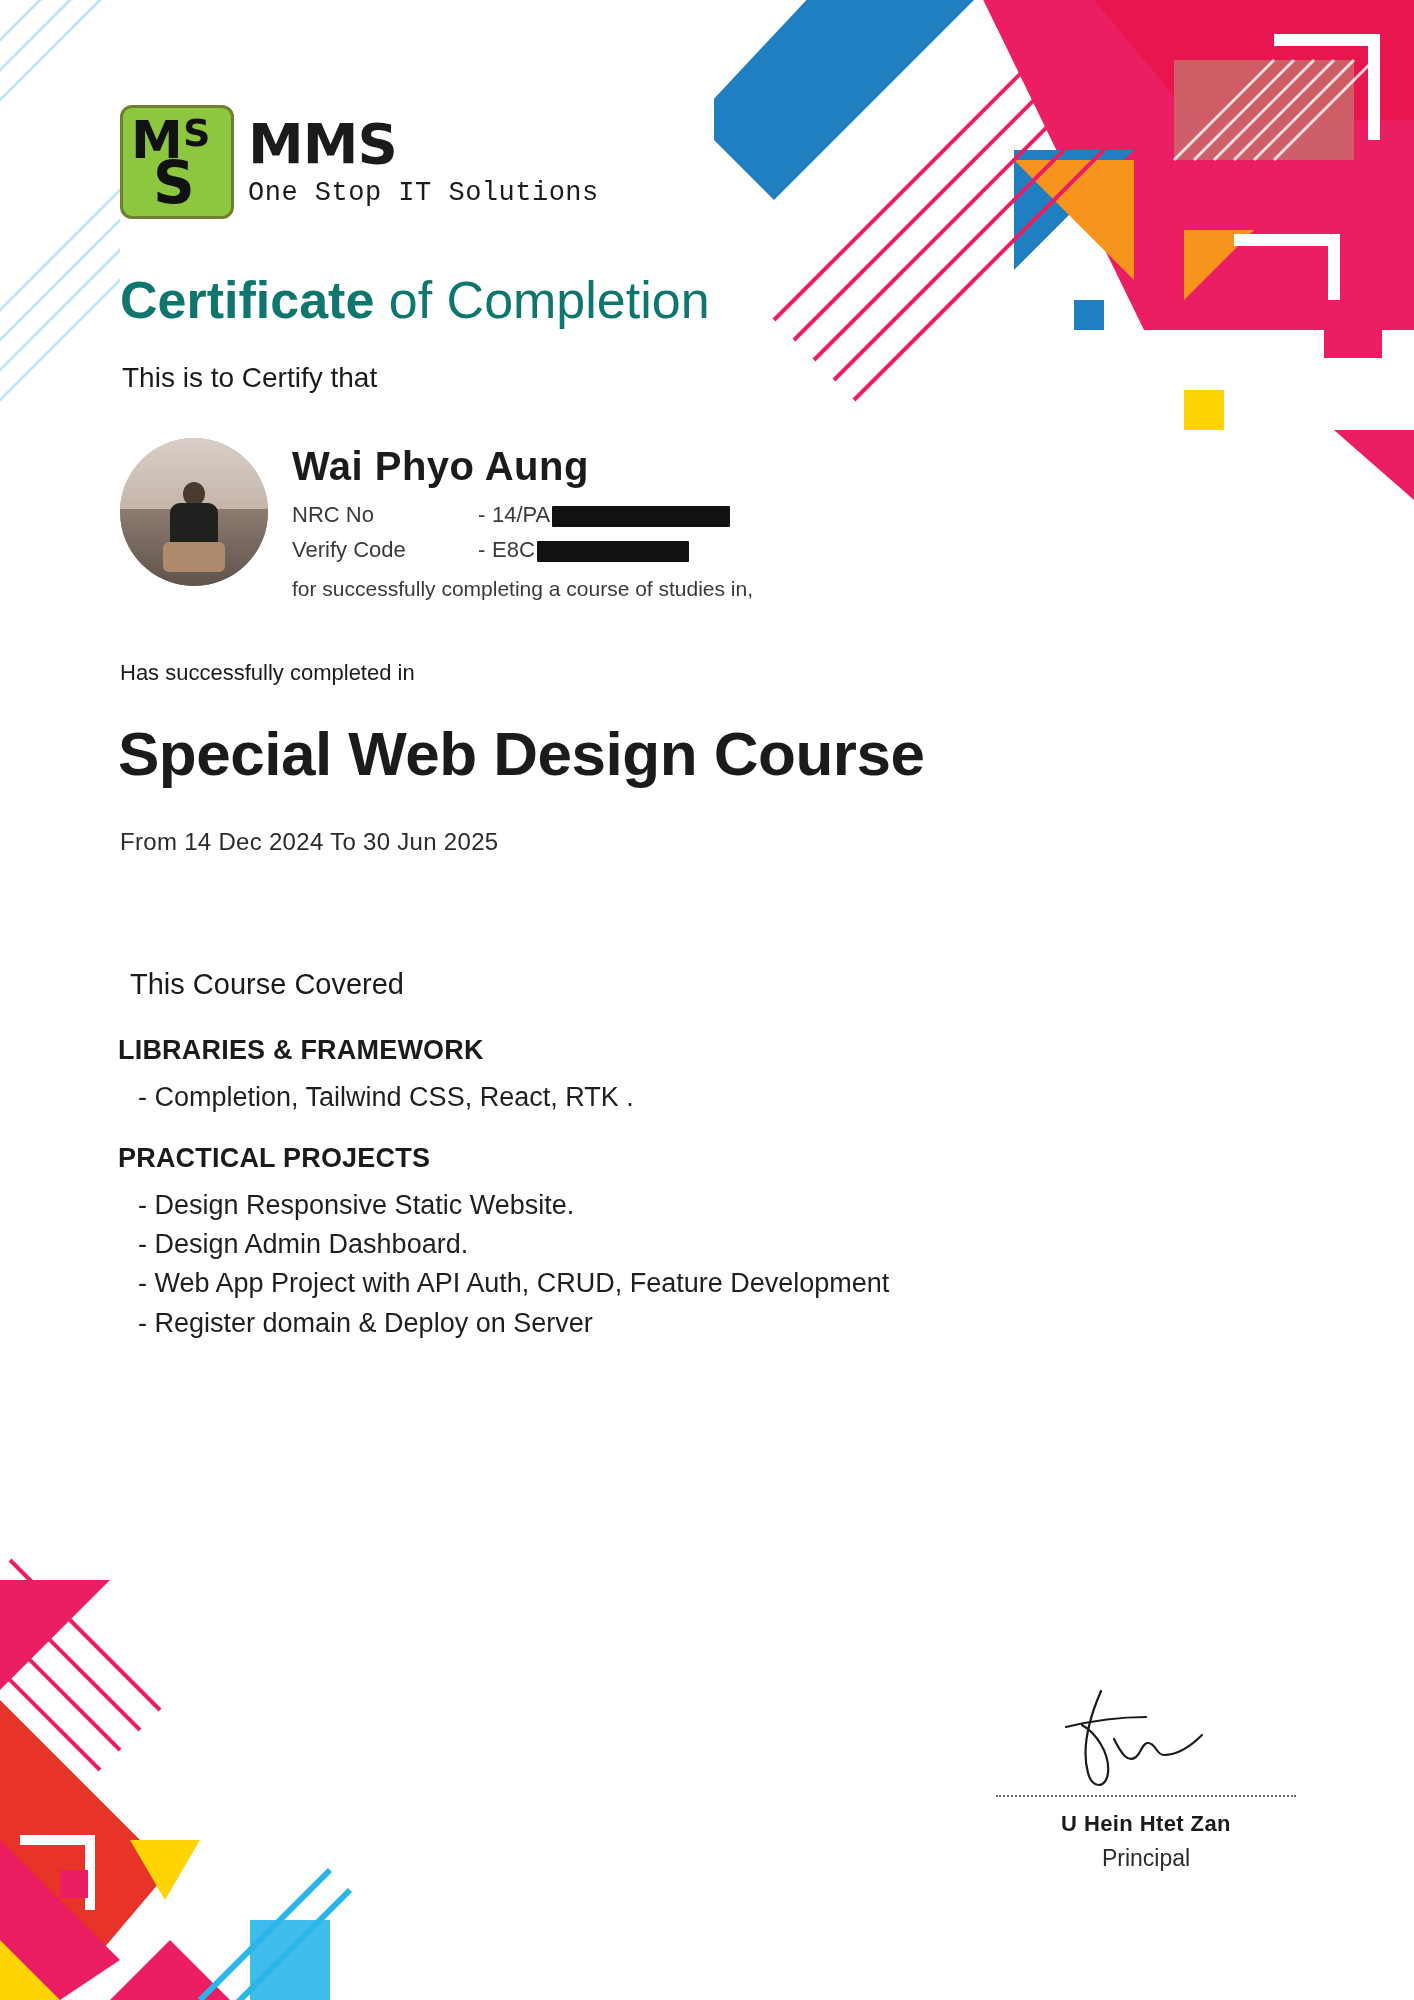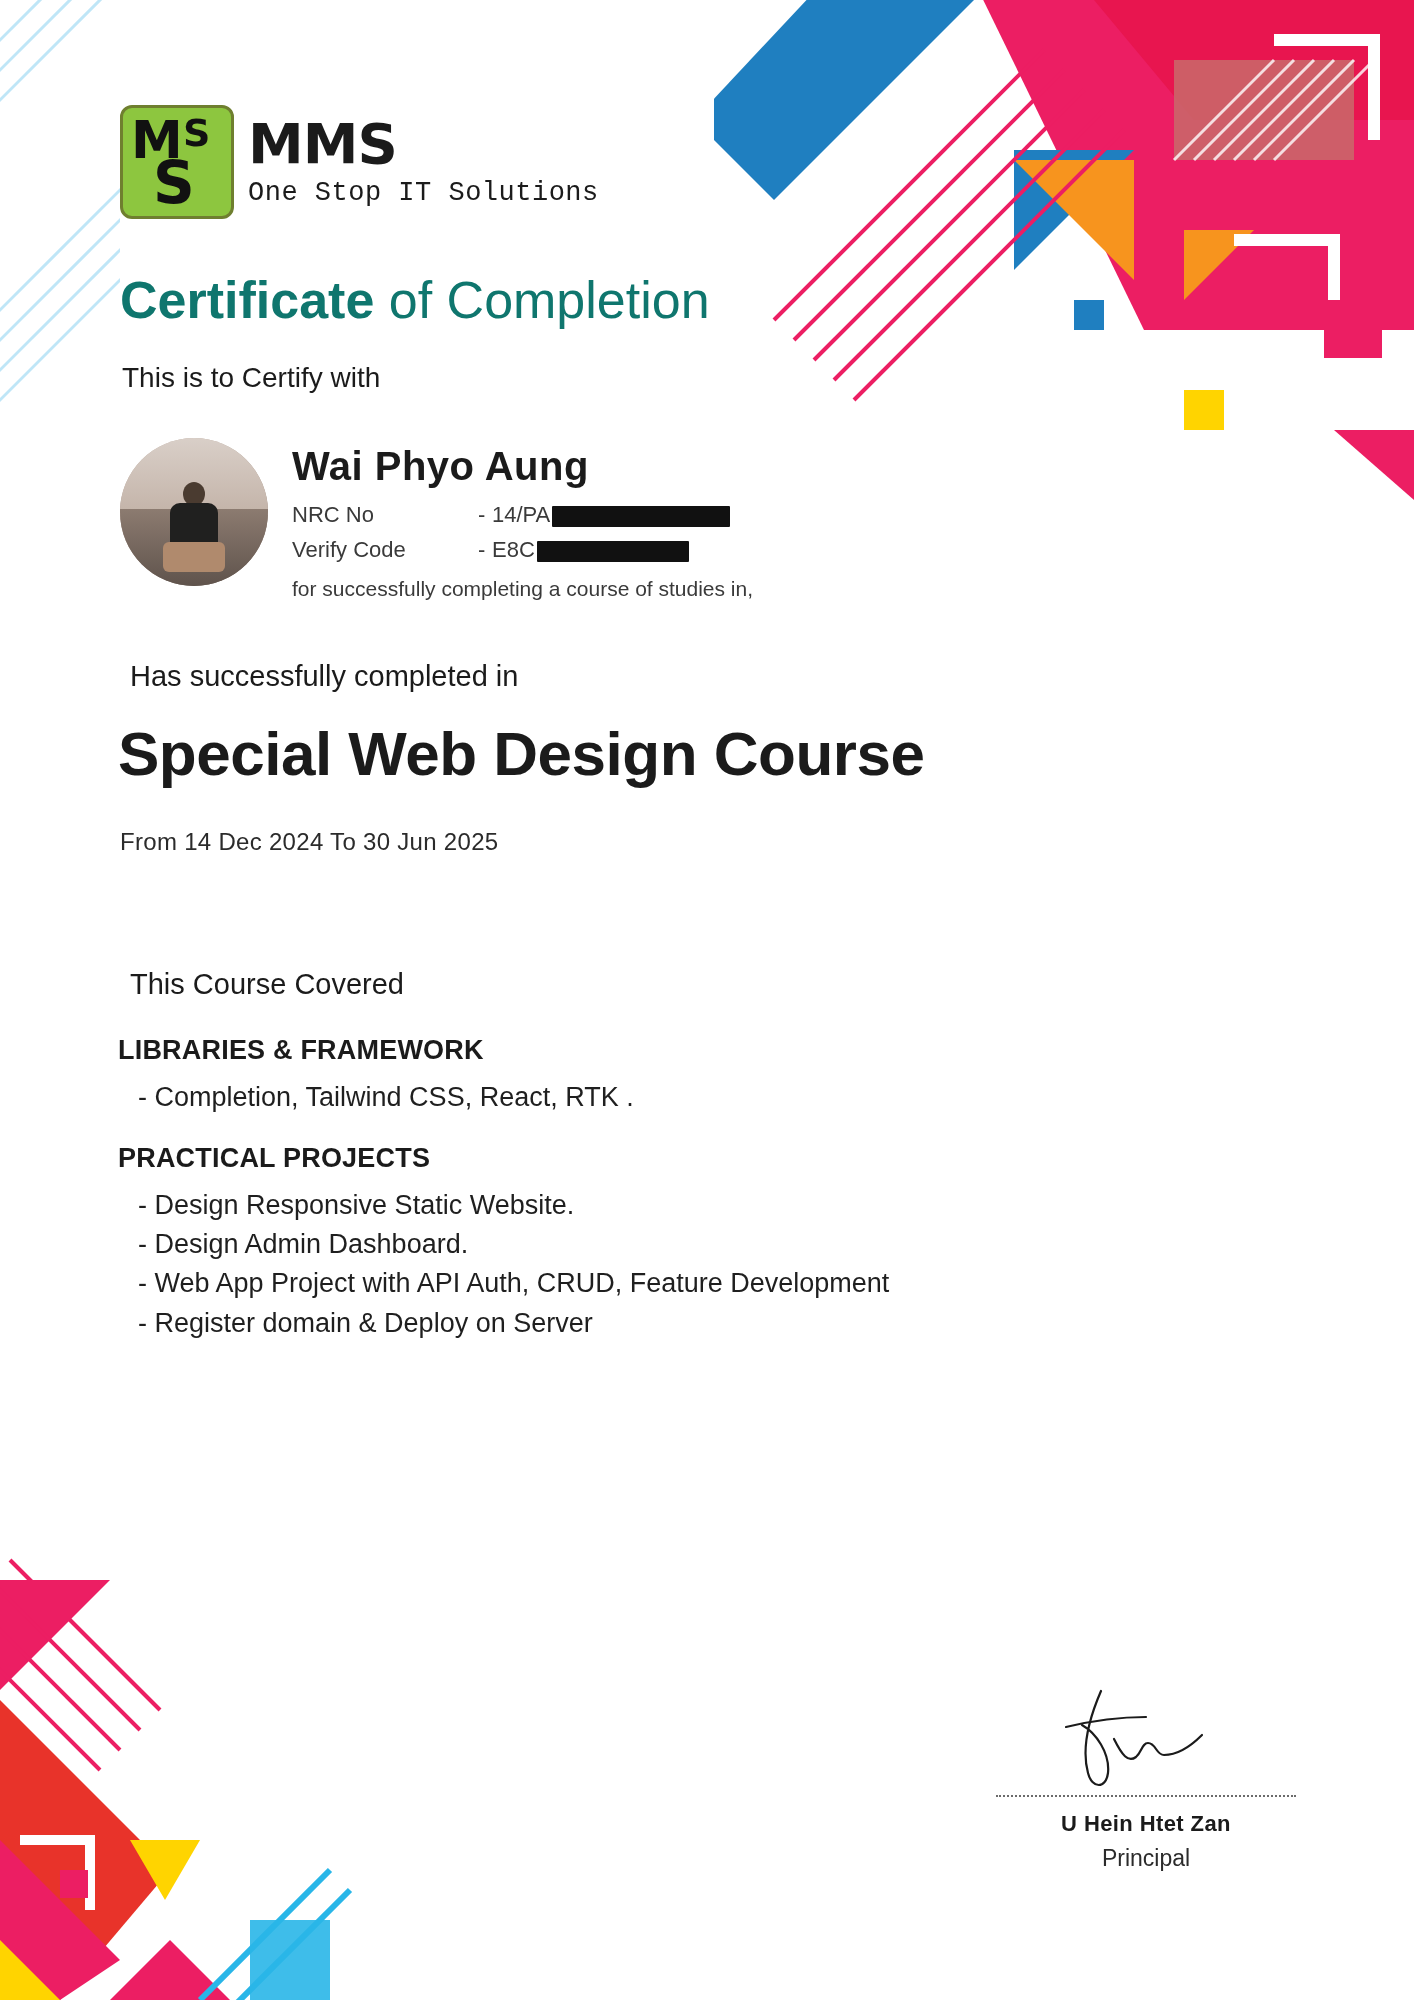--- a/index.html
+++ b/index.html
@@ -186,23 +186,23 @@
   }
   .rec-note {
     font-size: 21px;
     color: #3a3a3a;
     margin-top: 10px;
   }
 
   
   .completed-label {
     position: absolute;
-    left: 130px;
+    left: 120px;
     top: 660px;
-    font-size: 29px;
+    font-size: 22px;
     color: #1b1b1b;
   }
   .course-name {
     position: absolute;
     left: 118px;
     top: 718px;
     font-size: 62px;
     font-weight: 700;
     letter-spacing: -0.5px;
     color: #1b1b1b;
@@ -390,21 +390,21 @@
     </div>
     <div class="logo-text">
       <div class="brand">MMS</div>
       <div class="tagline">One Stop IT Solutions</div>
     </div>
   </div>
 
   <div class="cert-title">
     <span class="b">Certificate</span><span class="l"> of Completion</span>
   </div>
-  <div class="subtitle">This is to Certify with</div>
+  <div class="subtitle">This is to Certify that</div>
 
   <div class="recipient">
     <div class="avatar">
       <div class="wall"></div>
       <div class="couch"></div>
       <div class="person-head"></div>
       <div class="person-body"></div>
       <div class="person-legs"></div>
     </div>
     <div class="rec-info">

